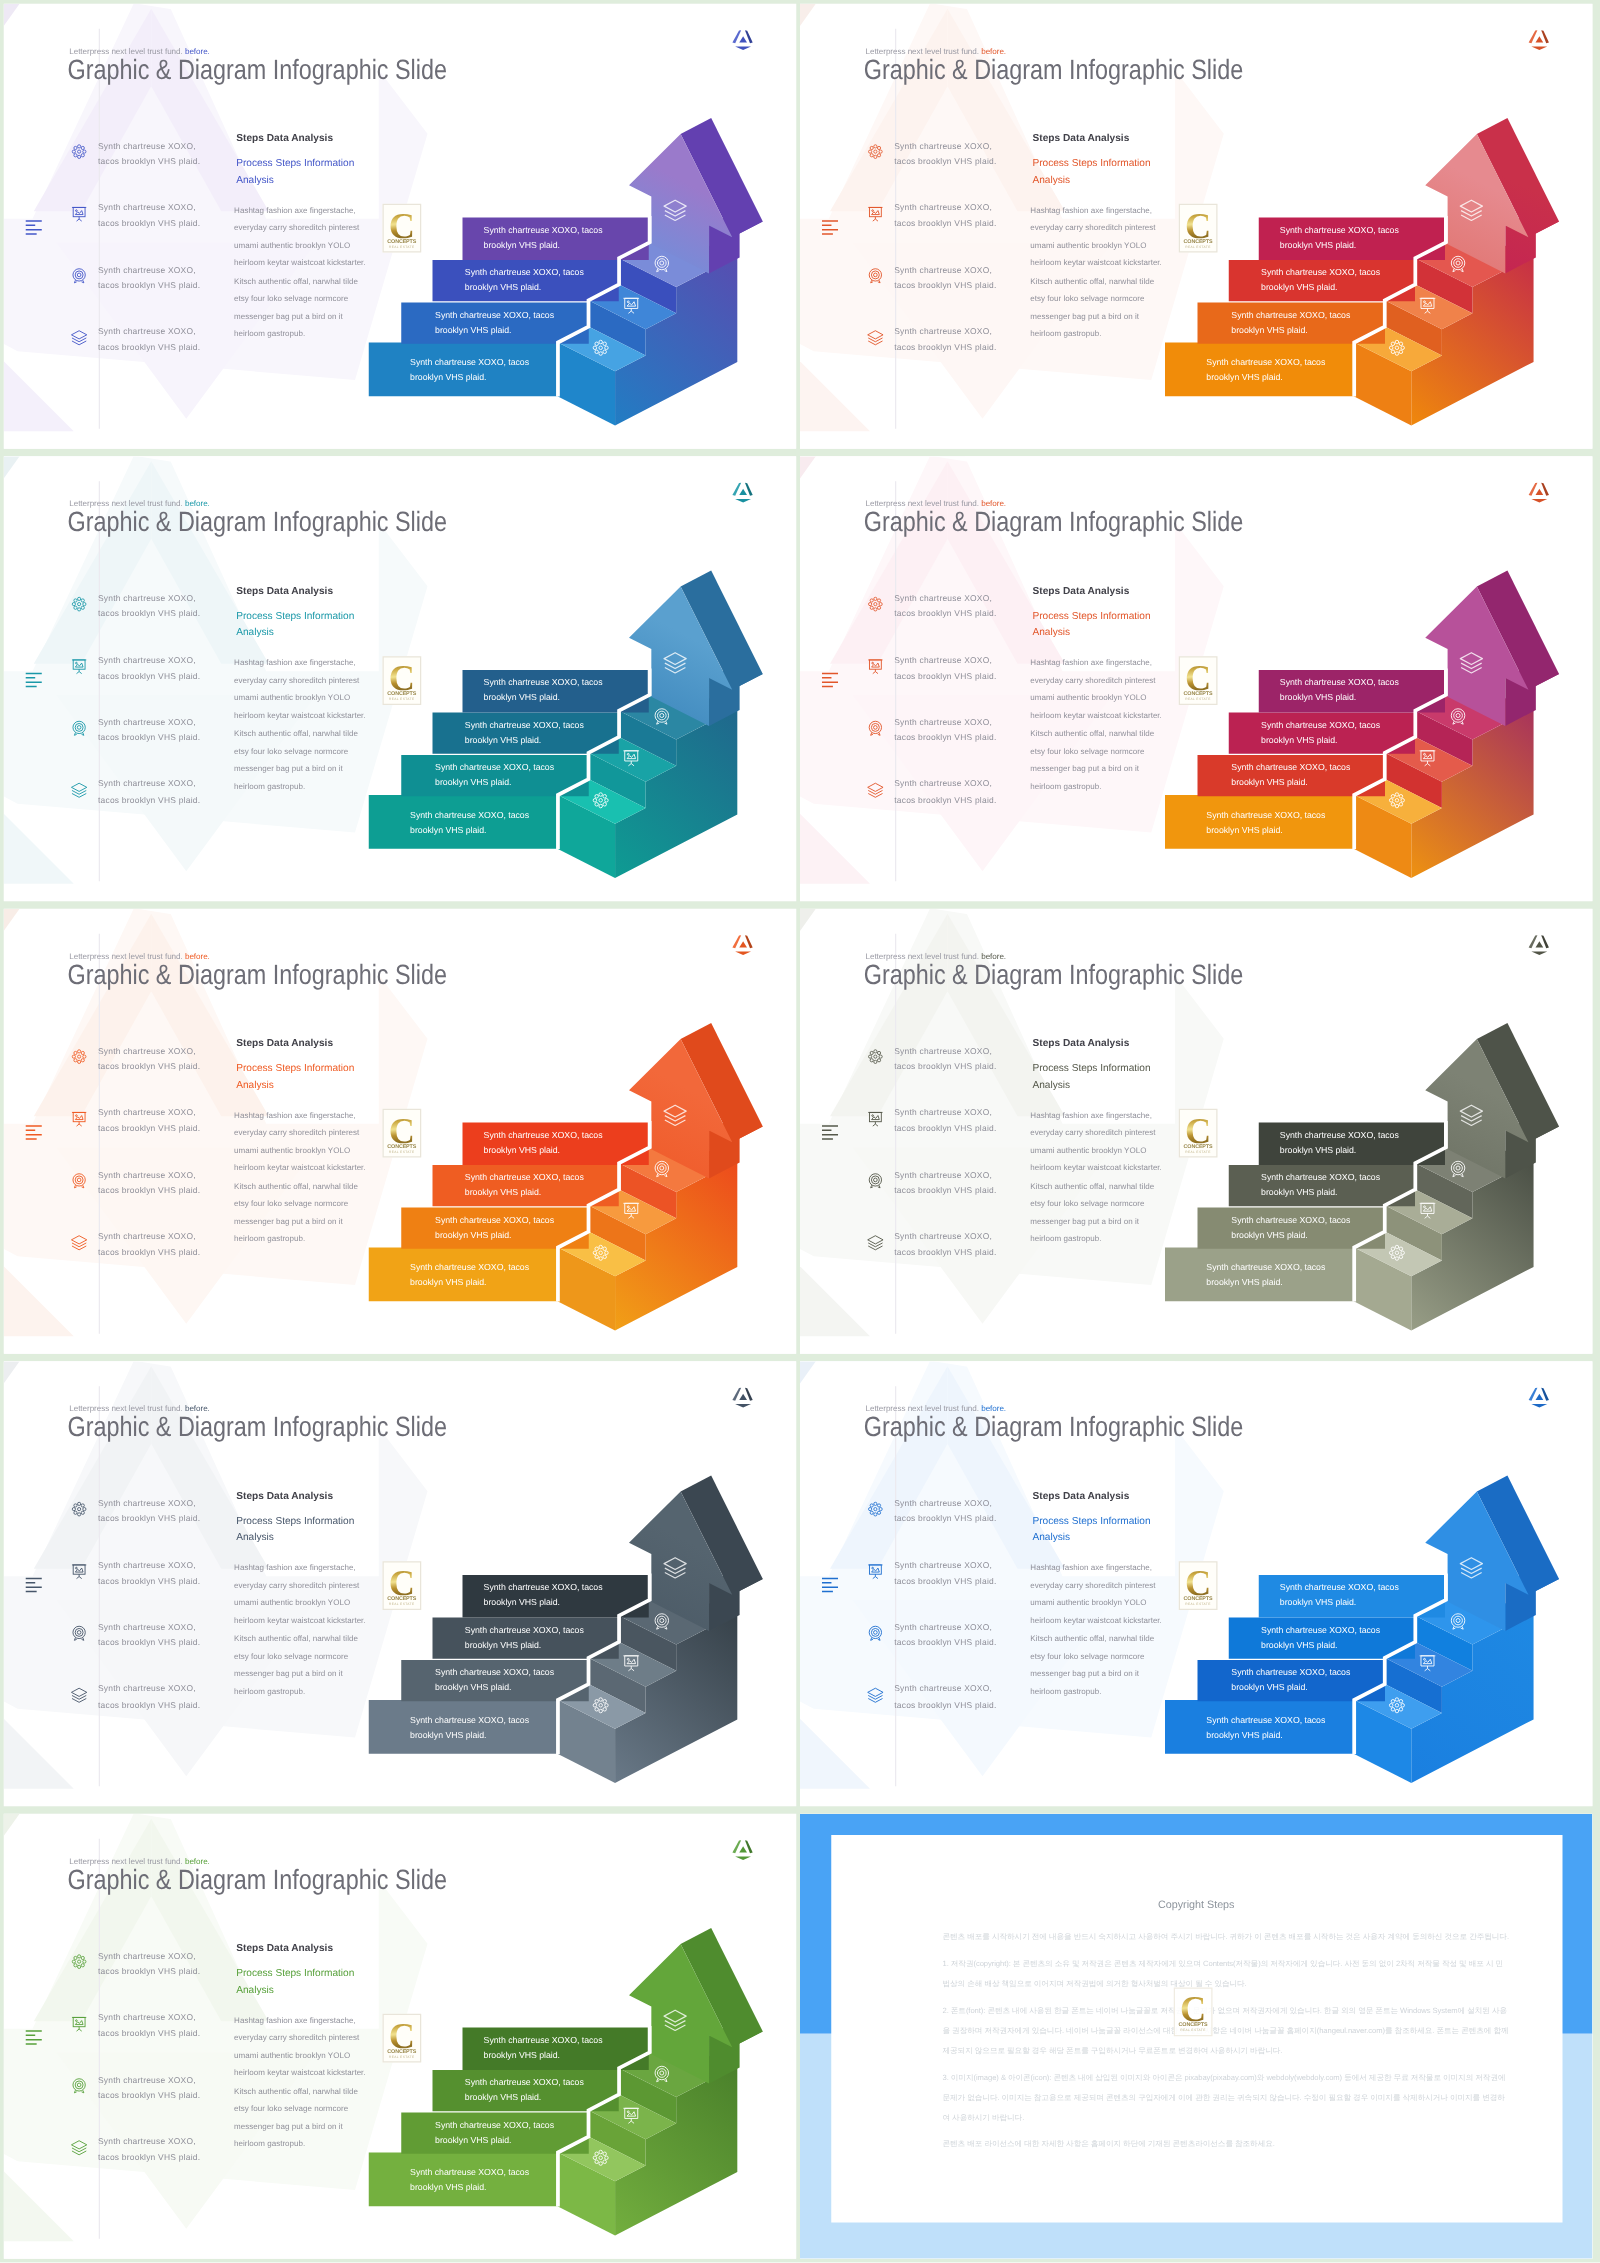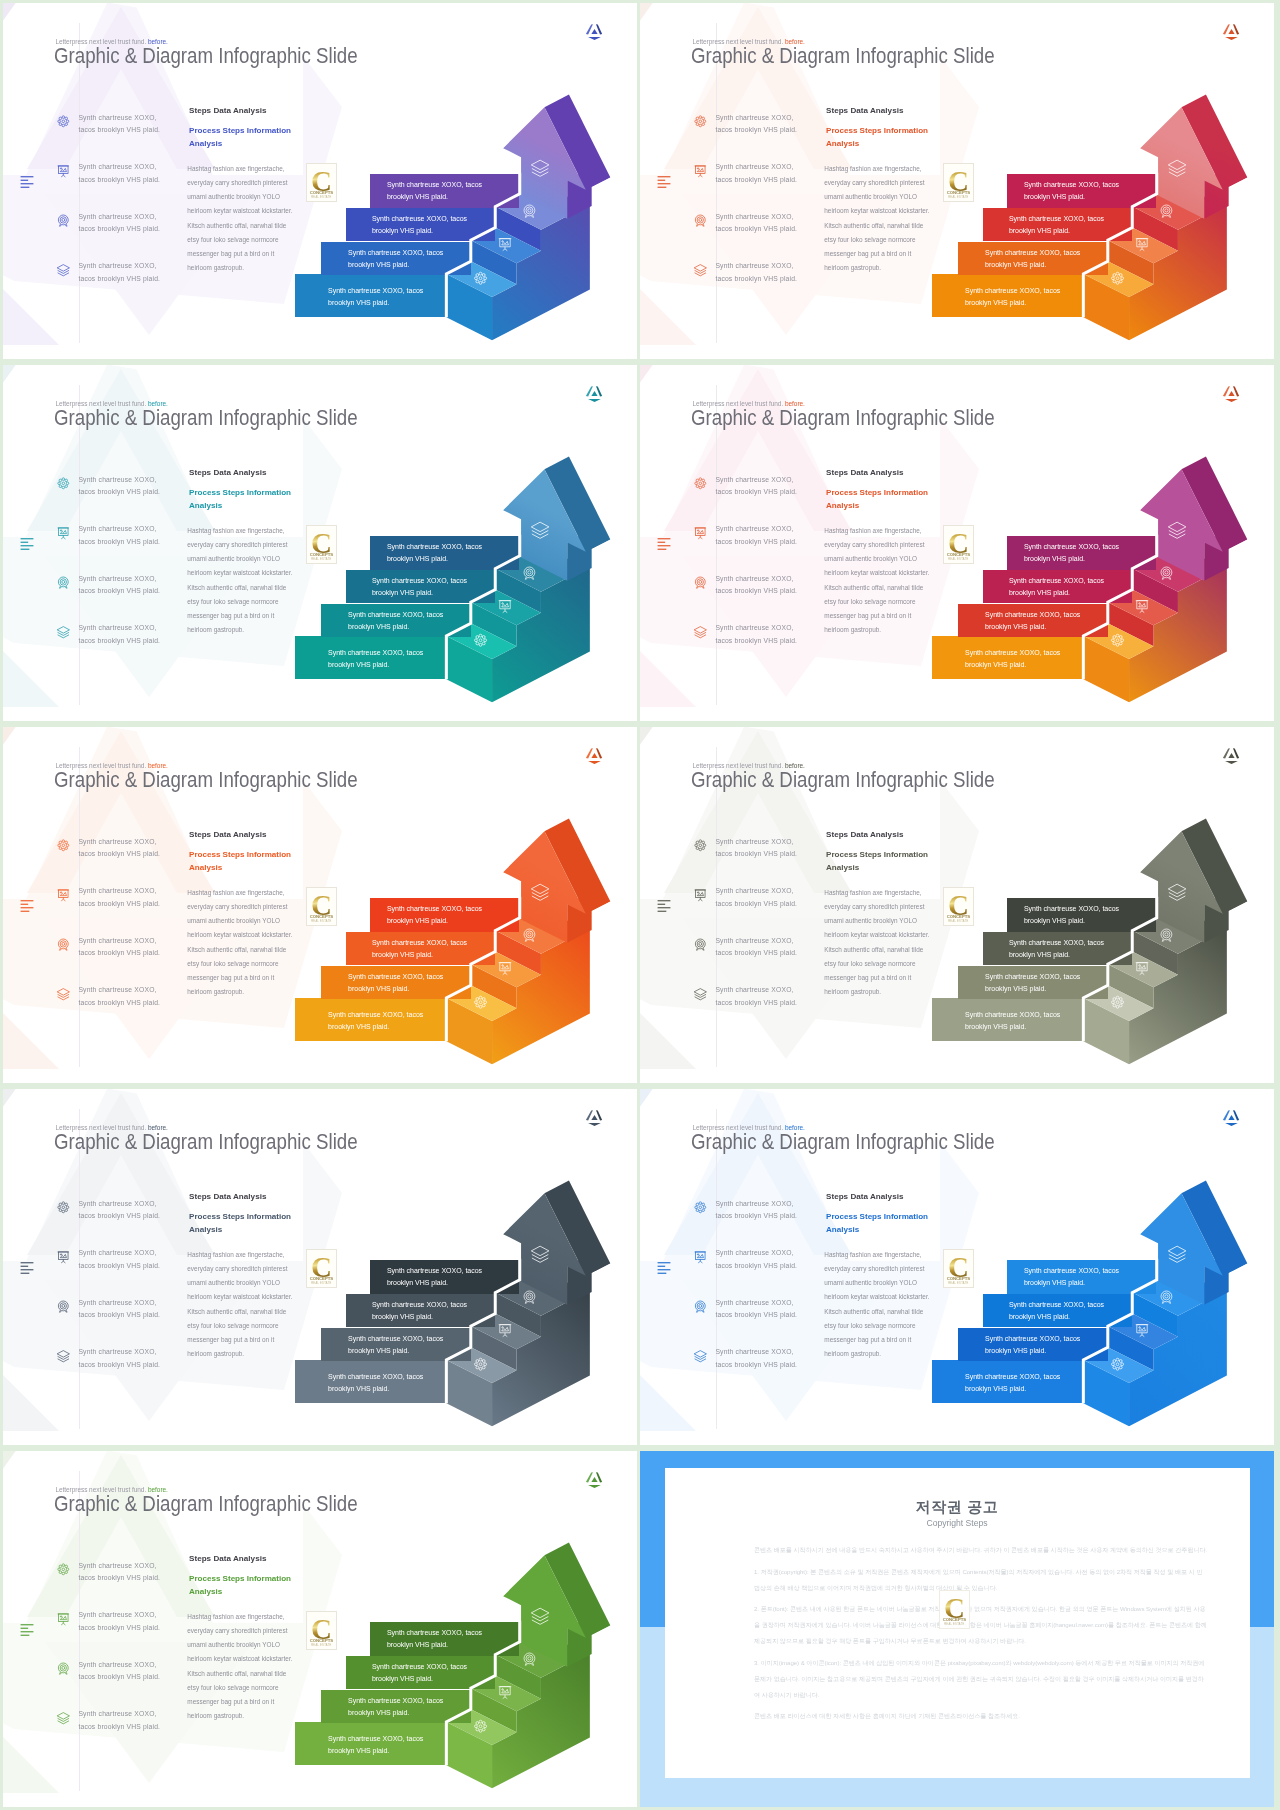--- a/index.html
+++ b/index.html
@@ -13,21 +13,21 @@
   .vline{position:absolute;left:76px;top:20px;width:1px;height:320px;background:#eceaf0;}
   .sideicon{position:absolute;left:17px;top:172px;width:14px;height:13px;}
   .logo{position:absolute;left:582px;top:20px;width:17.5px;height:17.5px;}
   .logo svg{display:block;width:100%;height:100%;}
   .feats{position:absolute;left:53px;top:108px;width:120px;}
   .feat{position:relative;height:49.55px;}
   .feat .fic{position:absolute;left:0;top:3.2px;width:14.6px;height:14.6px;}
   .feat .fic svg{display:block;width:100%;height:100%;}
   .feat .ftx{position:absolute;left:22.4px;top:0.8px;width:86px;font-size:6.75px;line-height:12.26px;color:#8f8f99;letter-spacing:0.18px;}
   .sda{position:absolute;left:186.0px;top:102.8px;font-size:8.1px;font-weight:700;color:#414149;letter-spacing:0.02px;white-space:nowrap;}
-  .psi{position:absolute;left:186.0px;top:120.6px;width:107px;font-size:8.1px;font-weight:700;line-height:13.2px;letter-spacing:-.02px;}
+  .psi{position:absolute;left:186.0px;top:120.6px;width:107px;font-size:8.1px;font-weight:400;line-height:13.2px;letter-spacing:-.02px;}
   .body{position:absolute;left:184.3px;top:158.5px;width:109px;font-size:6.4px;line-height:14.28px;color:#8f8f99;letter-spacing:0.02px;}
   .cbadge{position:absolute;left:302.5px;top:160px;width:31.8px;height:38.7px;background:#fffef9;border:0.9px solid #e9e5da;box-sizing:border-box;}
   .cbadge .cl{position:absolute;left:0;right:0;top:2.5px;text-align:center;font-family:"Liberation Serif",serif;font-size:29px;font-weight:700;line-height:29px;
     background:linear-gradient(175deg,#7d6420 0%,#c9a63f 22%,#f2e391 42%,#b9912f 58%,#8b6c20 76%,#e3cf77 100%);
     -webkit-background-clip:text;background-clip:text;color:transparent;}
   .cbadge .cn{position:absolute;left:0;right:0;top:26.2px;text-align:center;font-size:4.3px;font-weight:700;letter-spacing:-.1px;color:#9c8b50;}
   .cbadge .cs{position:absolute;left:0;right:0;top:31.6px;text-align:center;font-size:2.6px;letter-spacing:.3px;color:#c0b48a;}
   .diagram{position:absolute;left:0;top:0;width:634px;height:356px;overflow:visible;}
   .bar{position:absolute;}
   .bar .bartx{position:absolute;top:9px;width:99px;text-align:left;font-size:7.0px;line-height:11.8px;color:#fff;letter-spacing:-0.02px;}
@@ -1655,21 +1655,20 @@
           <div class="cn">CONCEPTS</div>
           <div class="cs">REAL ESTATE</div>
         </div>
       </div>
     </div>
     <div class="cell" style="left: 640px; top: 1451px;">
       <div class="slide copy">
         <div class="cpouter" style="background:#49a3f5"></div>
   <div class="cpinner" style="background:#bfe0fa"></div>
   <div class="cpsheet">
-    <div class="cpt1">저작권 공고</div>
     <div class="cpt2">Copyright Steps</div>
     <div class="cpbody">
             <p>콘텐츠 배포를 시작하시기 전에 내용을 반드시 숙지하시고 사용하여 주시기 바랍니다. 귀하가 이 콘텐츠 배포를 시작하는 것은 사용자 계약에 동의하신 것으로 간주됩니다.</p>
             <p>1. 저작권(copyright): 본 콘텐츠의 소유 및 저작권은 콘텐츠 제작자에게 있으며 Contents(저작물)의 저작자에게 있습니다. 사전 동의 없이 2차적 저작물 작성 및 배포 시 민법상의 손해 배상 책임으로 이어지며 저작권법에 의거한 형사처벌의 대상이 될 수 있습니다.</p>
             <p>2. 폰트(font): 콘텐츠 내에 사용된 한글 폰트는 네이버 나눔글꼴로 저작권에 문제가 없으며 저작권자에게 있습니다. 한글 외의 영문 폰트는 Windows System에 설치된 사용을 권장하며 저작권자에게 있습니다. 네이버 나눔글꼴 라이선스에 대한 자세한 사항은 네이버 나눔글꼴 홈페이지(hangeul.naver.com)를 참조하세요. 폰트는 콘텐츠에 함께 제공되지 않으므로 필요할 경우 해당 폰트를 구입하시거나 무료폰트로 변경하여 사용하시기 바랍니다.</p>
             <p>3. 이미지(image) &amp; 아이콘(icon): 콘텐츠 내에 삽입된 이미지와 아이콘은 pixabay(pixabay.com)와 webdoly(webdoly.com) 등에서 제공한 무료 저작물로 이미지의 저작권에 문제가 없습니다. 이미지는 참고용으로 제공되며 콘텐츠의 구입자에게 이에 관한 권리는 귀속되지 않습니다. 수정이 필요할 경우 이미지를 삭제하시거나 이미지를 변경하여 사용하시기 바랍니다.</p>
             <p>콘텐츠 배포 라이선스에 대한 자세한 사항은 홈페이지 하단에 기재된 콘텐츠라이선스를 참조하세요.</p>
           </div>
     <div class="cbadge cbadge2">
       <div class="cl">C</div>

